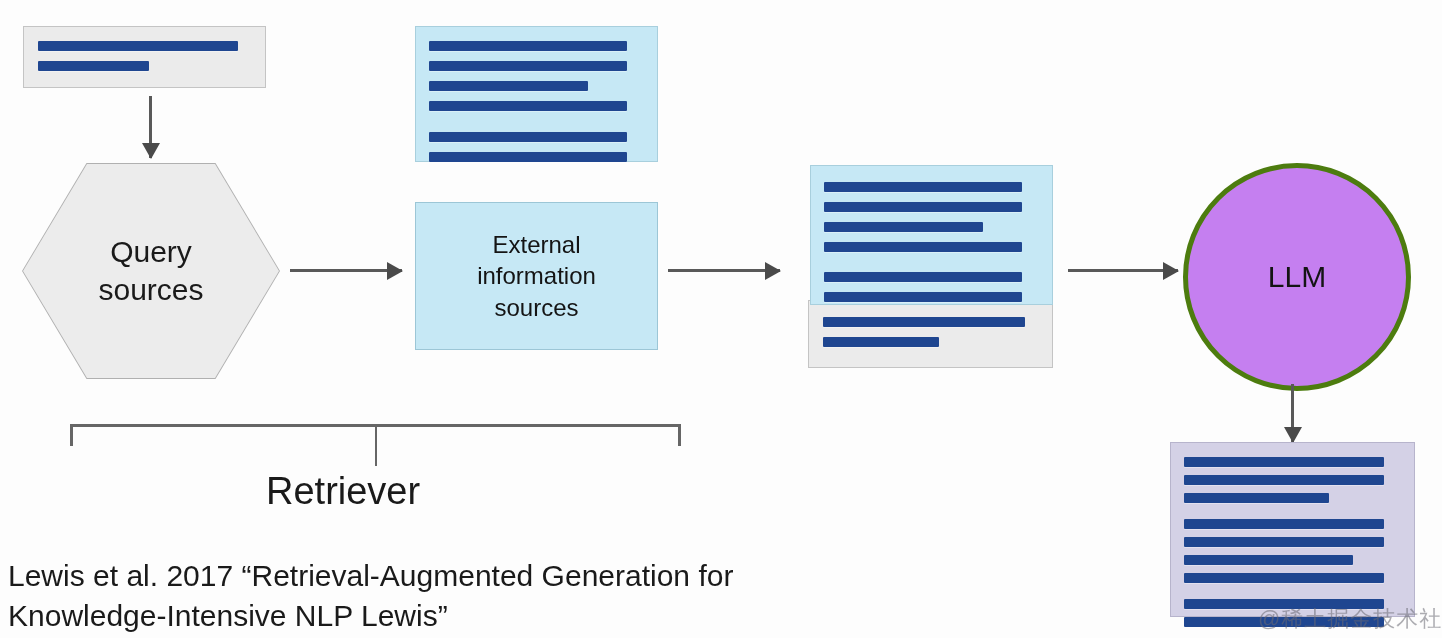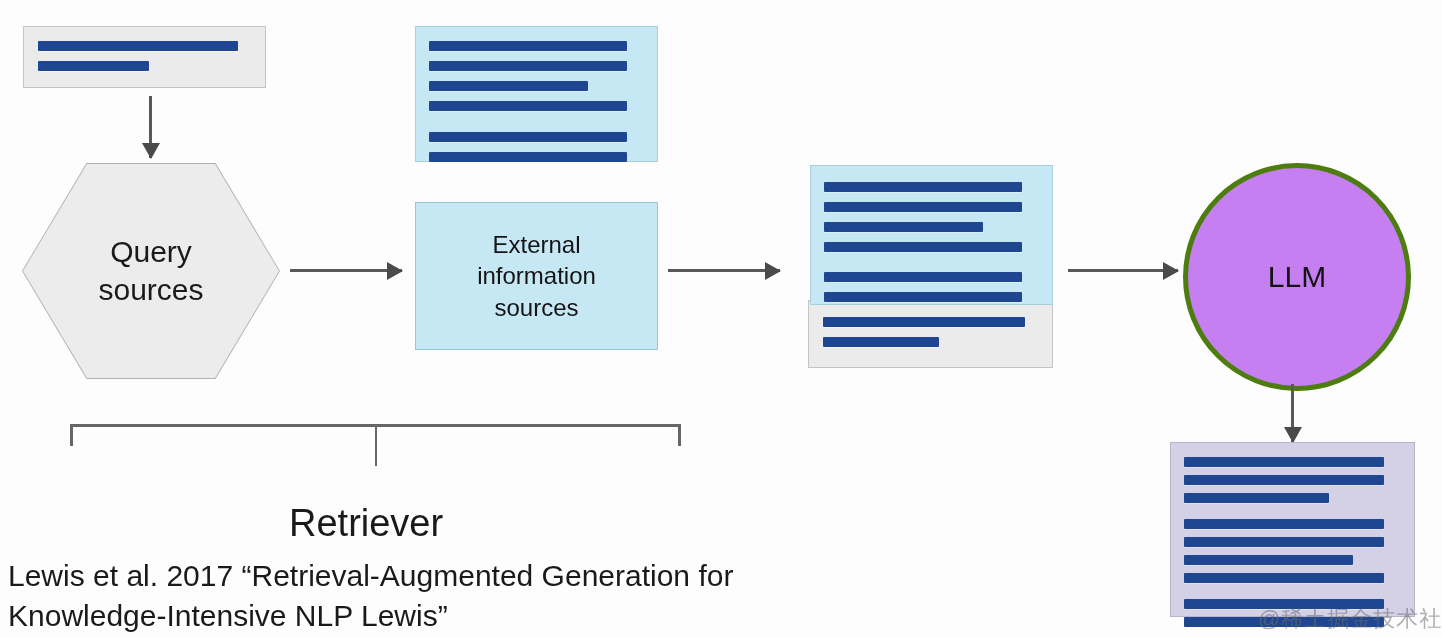--- a/index.html
+++ b/index.html
@@ -253,21 +253,21 @@
       <div class="line" style="width:92%; margin-top:8px;"></div>
       <div class="line" style="width:78%; margin-top:8px;"></div>
       <div class="line" style="width:92%; margin-top:8px;"></div>
       <div class="line" style="width:92%; margin-top:16px;"></div>
       <div class="line" style="width:92%; margin-top:8px;"></div>
     </div>
   </div>
 
   <div class="bracket" style="left:70px; top:424px; width:611px; height:22px;"></div>
   <div class="bracket-stem" style="left:375px; top:426px; height:40px;"></div>
-  <div class="bracket-label" style="left:289px; top:470px;margin-top:32px;">Retriever</div>
+  <div class="bracket-label" style="left:266px; top:470px;">Retriever</div>
 
   <div class="caption" style="left:8px; top:556px;">
     <span>Lewis et al. 2017 “Retrieval-Augmented Generation for</span><br>
     <span>Knowledge-Intensive NLP Lewis”</span>
   </div>
 
   <div class="watermark" style="left:1258px; top:604px;">@稀土掘金技术社区</div>
 
 </div>
 

